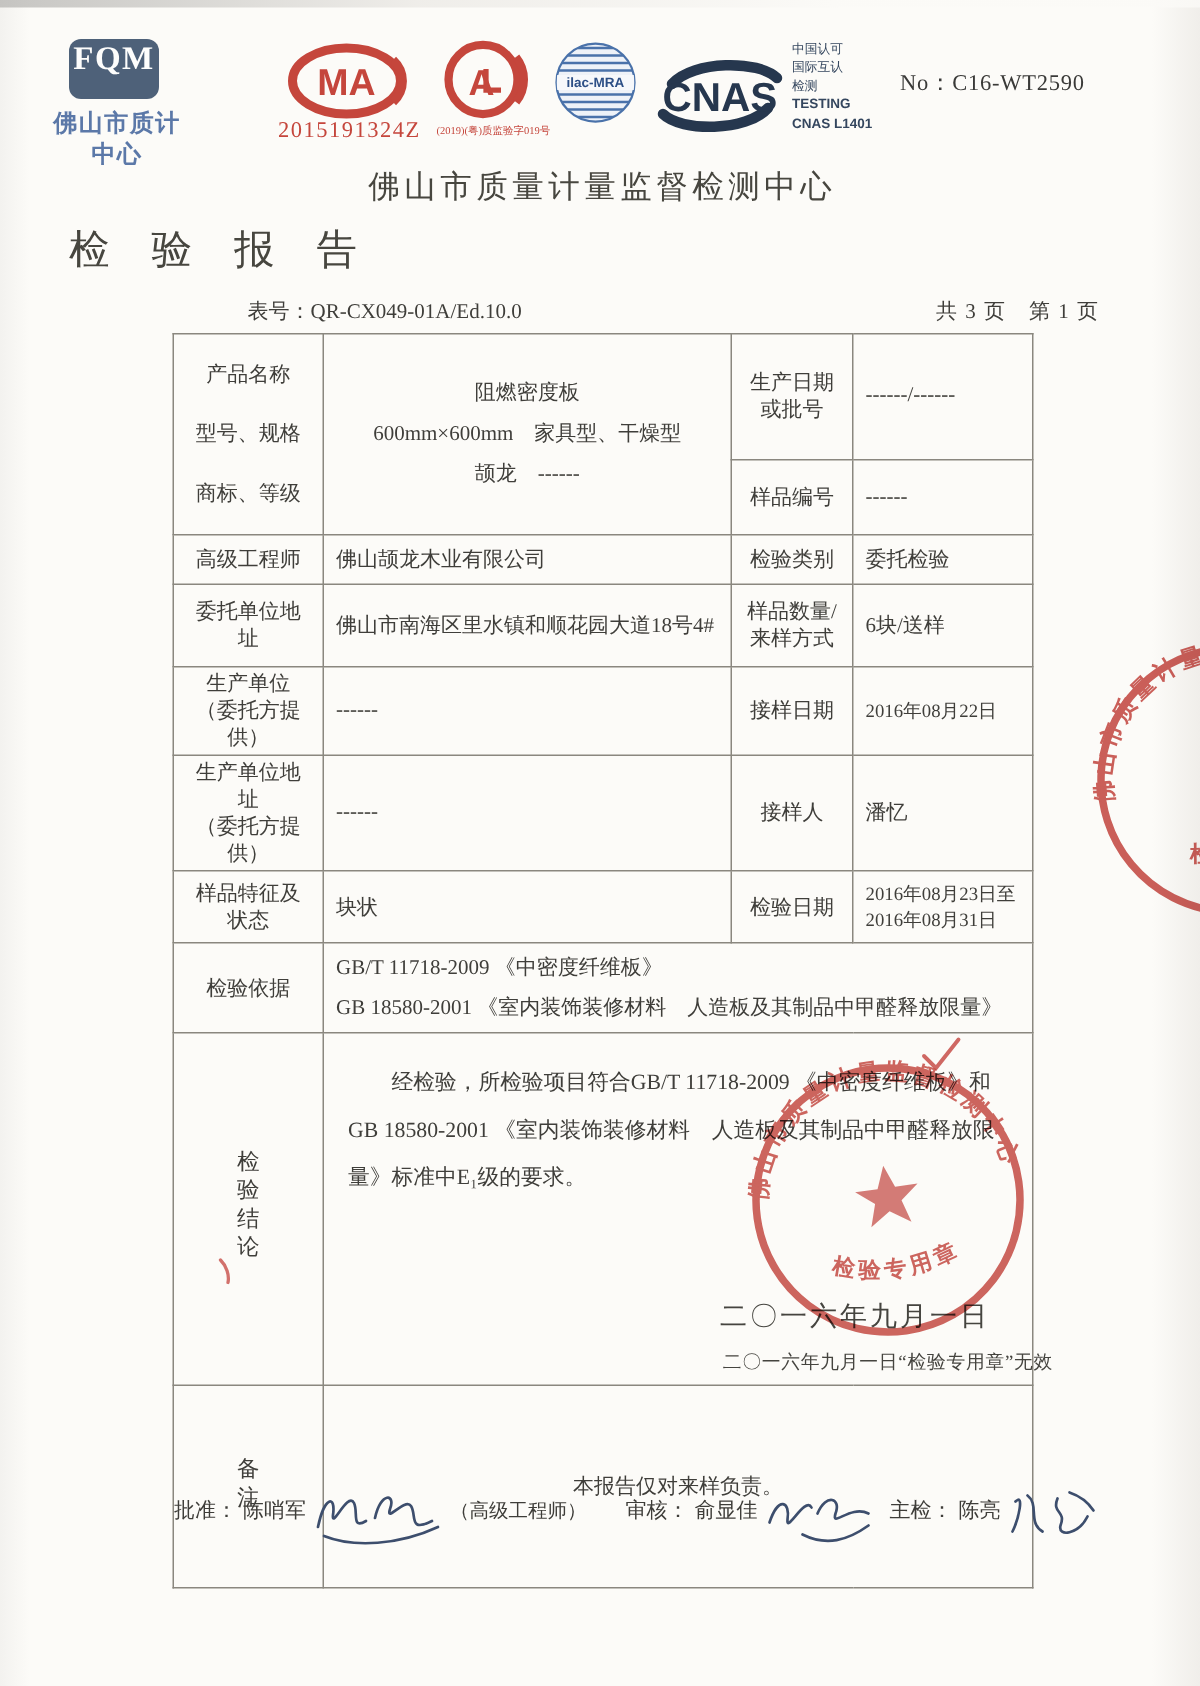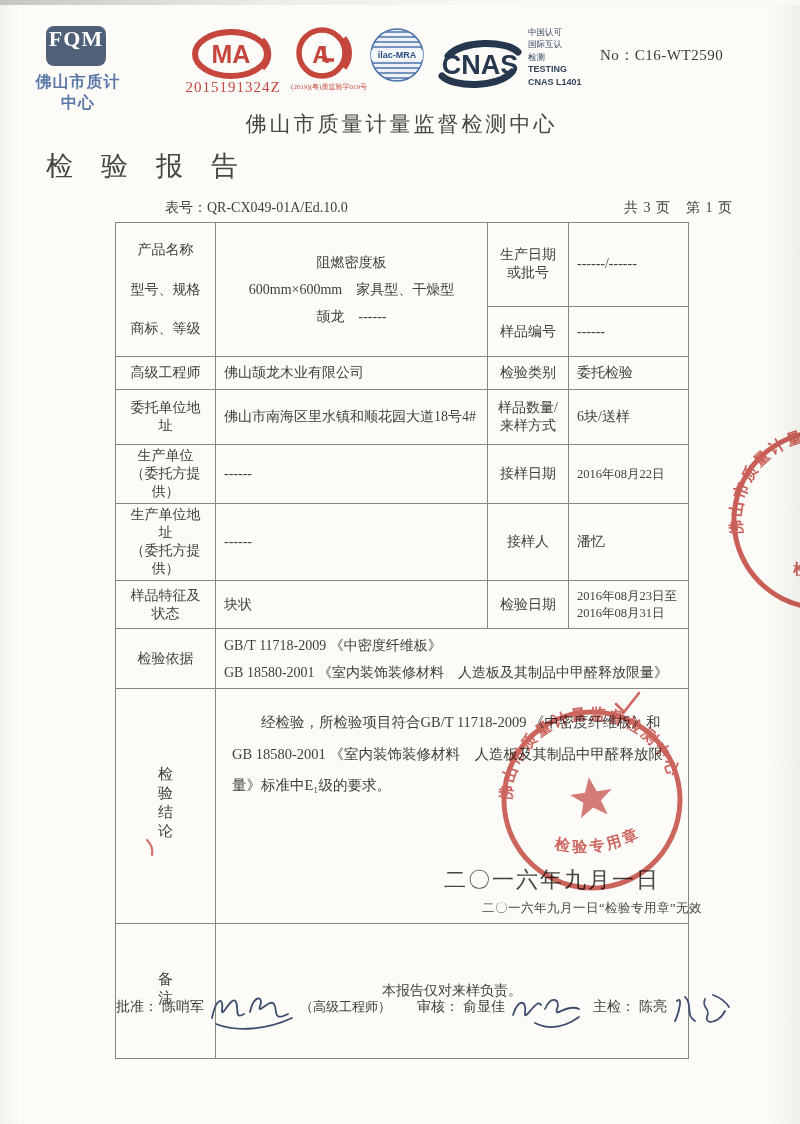--- a/index.html
+++ b/index.html
@@ -36,21 +36,21 @@
   td.cval{text-align:left;padding-left:12px;white-space:pre-line;}
   td.cval2{text-align:left;padding-left:10px;white-space:pre-line;}
   .sm{font-size:12.5px !important;letter-spacing:0;}
   td.center{text-align:center;}
   .prodlines div{line-height:1.95;text-align:center;}
   .basis-lines{font-size:13.5px;line-height:1.95;white-space:pre-line;padding-left:4px;}
   .vlab{display:flex;flex-direction:column;align-items:center;justify-content:space-between;height:100%;box-sizing:border-box;}
   .vlab span{font-size:15px;}
   .concl-cell{position:relative;vertical-align:top !important;}
   .concl-text{padding:16px 16px 0 8px;text-indent:2em;font-size:14.5px;line-height:2.15;text-align:left;}
-  .concl-date{position:absolute;top:176px;right:28px;font-size:22px;letter-spacing:2px;color:#45443f;}
+  .concl-date{position:absolute;top:176px;right:28px;font-size:18px;letter-spacing:2px;color:#45443f;}
   .concl-note{position:absolute;top:211px;right:-14px;font-size:12.5px;letter-spacing:.5px;color:#45443f;white-space:nowrap;}
   
   .stamp{pointer-events:none;mix-blend-mode:multiply;}
   .stamp-big{left:492px;top:700px;transform:rotate(-8deg);opacity:.82;}
   .stamp-right{left:722px;top:420px;transform:rotate(-18deg);opacity:.85;}
   
   .footer{left:116px;top:998px;display:flex;align-items:center;font-size:14px;color:#3e3d39;}
   .footer .nm{margin-left:4px;}
   .footer .ttl{font-size:13px;margin-left:2px;}
   .sig{margin:-12px 0 -16px 2px;}

